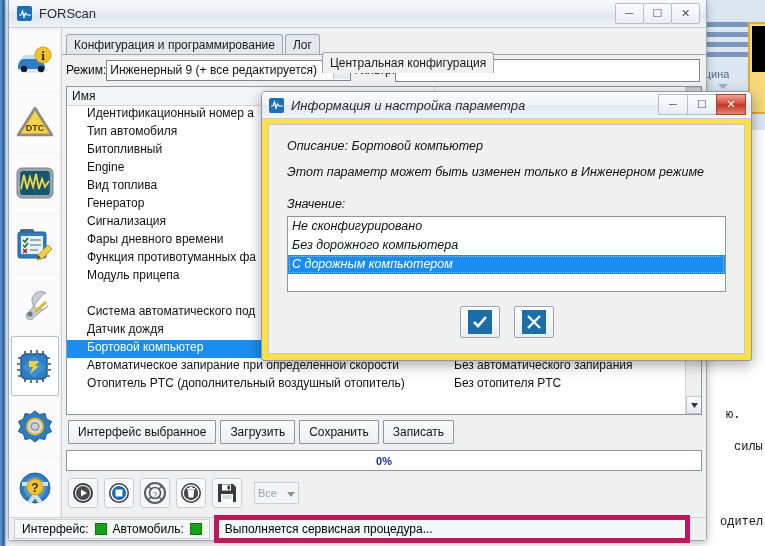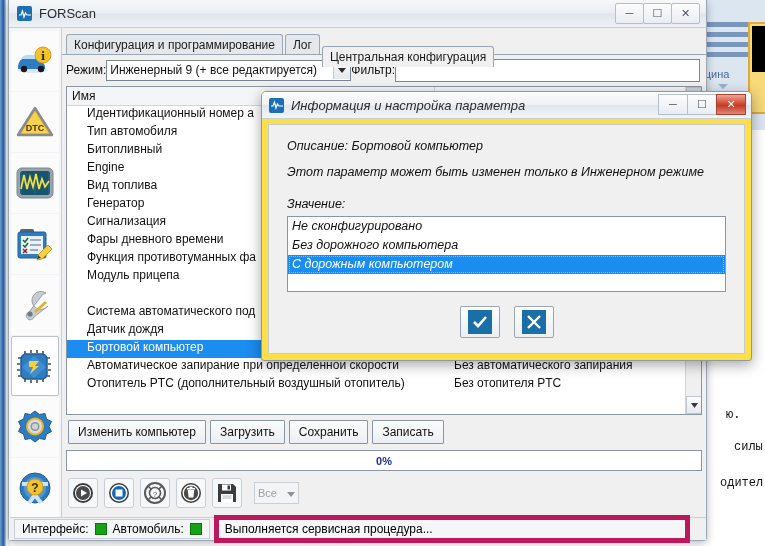--- a/index.html
+++ b/index.html
@@ -22,21 +22,21 @@
   #bg-ribbon-caret{position:absolute;left:718px;top:84px;width:0;height:0;
     border-left:5px solid transparent;border-right:5px solid transparent;border-top:5px solid #9ab0cb;}
   #bg-yellowbox{position:absolute;left:748px;top:22px;width:17px;height:88px;
     background:#f7d97a;border:2px solid #e0a93a;}
   #bg-yellowbox-inner{position:absolute;left:752px;top:26px;width:13px;height:46px;background:#000;}
   #bg-doc{position:absolute;left:700px;top:130px;width:65px;height:416px;background:#ffffff;}
   .bg-text{position:absolute;font-family:"Liberation Mono","DejaVu Sans Mono",monospace;
     font-size:12px;color:#111;white-space:nowrap;}
   #bg-txt1{left:726px;top:408px;}
   #bg-txt2{left:734px;top:440px;}
-  #bg-txt3{left:720px;top:476px;}
+  #bg-txt3{left:720px;top:515px;}
 
   
   #forscan{
     position:absolute;left:8px;top:0;width:697px;height:540px;
     background:#f0f0f0;
     border:1px solid #9aa7b4;border-top:none;
     border-radius:0 0 4px 4px;
     box-shadow:0 2px 8px rgba(0,0,0,.28);
   }
   #titlebar{
@@ -61,21 +61,21 @@
     display:flex;align-items:center;justify-content:center;background:#fbfbfc;}
   .side-item.active{background:#ffffff;border:1px solid #b9c3cd;}
 
   #content{flex:1;position:relative;background:#f0f0f0;}
 
   
   #tabstrip{display:flex;align-items:flex-end;height:22px;padding-left:4px;margin-top:4px;
     border-bottom:1px solid #9aa7b4;}
   .tab{border:1px solid #9aa7b4;border-bottom:none;background:#e4e8ec;
     padding:3px 7px 2px 7px;font-size:12px;color:#1b1b1b;border-radius:3px 3px 0 0;margin-right:2px;line-height:14px;}
-  .tab.active{background:#f0f0f0;position:relative;top:13px;padding-bottom:3px;}
+  .tab.active{background:#f0f0f0;position:relative;top:19px;padding-bottom:3px;}
 
   
   #moderow{display:flex;align-items:center;height:24px;padding:3px 4px 0 4px;}
   #mode-label,#filter-label{font-size:12px;color:#111;}
   #mode-select{width:240px;height:19px;border:1px solid #7a8793;background:#fff;
     display:flex;align-items:center;font-size:12px;padding-left:3px;color:#111;}
   #mode-caret{margin-left:auto;width:16px;height:17px;border-left:1px solid #c0c8d0;
     background:linear-gradient(to bottom,#f8f9fa,#e3e8ed);display:flex;align-items:center;justify-content:center;}
   #filter-input{flex:1;height:19px;border:1px solid #7a8793;background:#fff;margin-right:2px;}
 
@@ -386,21 +386,21 @@
           <div id="vthumb"></div>
           <div class="sbtn" style="bottom:0">
             <svg width="7" height="5" viewBox="0 0 7 5">
                 <path d="M0 0 H7 L3.5 5 Z" fill="#32383e"></path>
               </svg>
           </div>
         </div>
       </div>
 
       <div id="actions">
-        <div class="abtn">Изменить компьютер</div>
+        <div class="abtn">Интерфейс выбранное</div>
         <div class="abtn">Загрузить</div>
         <div class="abtn">Сохранить</div>
         <div class="abtn">Записать</div>
       </div>
 
       <div id="progress">
         <span>0%</span>
       </div>
 
       <div id="toolbar">

